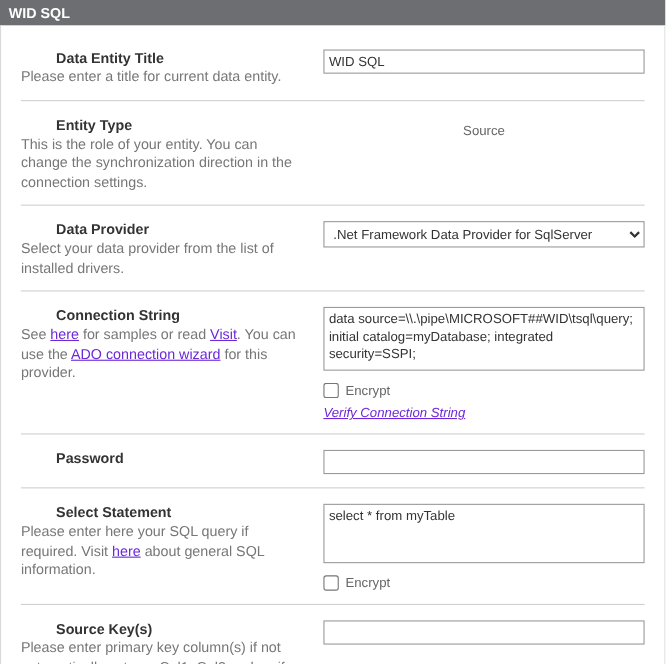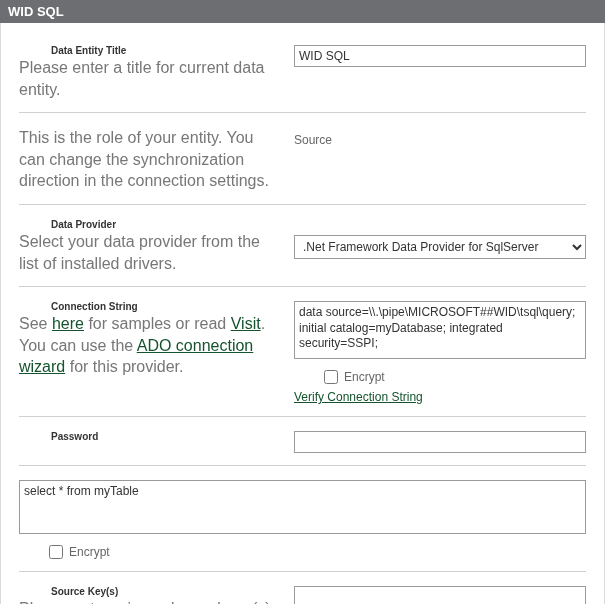--- a/index.html
+++ b/index.html
@@ -4,33 +4,33 @@
 <style>
   * { box-sizing: border-box; margin: 0; padding: 0; }
   body { font-family: Arial, sans-serif; font-size: 12px; color: #333; background: #fff; width: 605px; }
   .titlebar { background: #6d6e71; color: #fff; font-weight: bold; padding: 4px 8px; font-size: 13px; }
   .content { padding: 12px 18px 8px 18px; border: 1px solid #d9d9d9; border-top: none; }
   .section { display: flex; border-bottom: 1px solid #d0d0d0; padding: 4px 0 12px 0; margin-top: 10px; }
   .section.first { margin-top: 6px; }
   .section.nobord { border-bottom: none; padding-bottom: 6px; }
   .left { width: 275px; padding-right: 14px; }
   .right { flex: 1; }
-  .lbl { font-weight: bold; color: #333; font-size: 10px; margin-bottom: 1px; padding-left: 32px; }
-  .desc { color: #777; font-size: 16px; line-height: 1.35; }
-  .desc a, .link { color: #14532d; text-decoration: underline; cursor: pointer; }
+  .lbl { font-weight: bold; color: #333; font-size: 13px; margin-bottom: 1px; padding-left: 32px; }
+  .desc { color: #777; font-size: 13px; line-height: 1.35; }
+  .desc a, .link { color: #6d28d9; text-decoration: underline; cursor: pointer; }
   input[type=text], select, textarea {
     width: 100%; font-family: Arial, sans-serif; font-size: 12px;
     border: 1px solid #9a9a9a; padding: 3px 4px; background: #fff; color: #333;
   }
   textarea { resize: none; overflow-y: scroll; line-height: 1.3; }
-  .static { color: #666; padding: 4px 0; font-size: 12px; }
-  .chk-row { margin-top: 8px; display: flex; align-items: center; gap: 6px; margin-left: 30px; }
+  .static { color: #666; padding: 4px 0; font-size: 12px; text-align: center; }
+  .chk-row { margin-top: 8px; display: flex; align-items: center; gap: 6px; }
   .chk-row input[type=checkbox] { width: 14px; height: 14px; }
   .chk-row span { color: #666; }
-  .verify { margin-top: 6px; }
+  .verify { margin-top: 6px; font-style: italic; }
   .spacer-above { margin-top: 2px; }
 </style>
 </head>
 <body>
 
 <div class="titlebar">
   <span>WID SQL</span>
 </div>
 
 <div class="content">
@@ -40,33 +40,34 @@
       <div class="lbl">Data Entity Title</div>
       <div class="desc">Please enter a title for current data entity.</div>
     </div>
     <div class="right">
       <input type="text" value="WID SQL" style="">
     </div>
   </div>
 
   <div class="section">
     <div class="left">
+      <div class="lbl">Entity Type</div>
       <div class="desc">This is the role of your entity. You can change the synchronization direction in the connection settings.</div>
     </div>
     <div class="right">
       <div class="static spacer-above">Source</div>
     </div>
   </div>
 
   <div class="section">
     <div class="left">
       <div class="lbl">Data Provider</div>
       <div class="desc">Select your data provider from the list of installed drivers.</div>
     </div>
-    <div class="right" style="display:flex;align-items:center;">
+    <div class="right" style="display:flex;align-items:flex-start;">
       <select>
         <option>.Net Framework Data Provider for SqlServer</option>
       </select>
     </div>
   </div>
 
   <div class="section">
     <div class="left">
       <div class="lbl">Connection String</div>
       <div class="desc">
@@ -88,20 +89,26 @@
   <div class="section">
     <div class="left">
       <div class="lbl">Password</div>
     </div>
     <div class="right" style="display:flex;align-items:flex-end;">
       <input type="text" value="" style="">
     </div>
   </div>
 
   <div class="section">
+    <div class="left">
+      <div class="lbl">Select Statement</div>
+      <div class="desc">
+        <span>Please enter here your SQL query if required. Visit </span><a href="#">here</a><span> about general SQL information.</span>
+      </div>
+    </div>
     <div class="right">
       <textarea rows="4" style="height: 54px;">select * from myTable</textarea>
       <div class="chk-row">
         <input type="checkbox" style="">
         <span>Encrypt</span>
       </div>
     </div>
   </div>
 
   <div class="section nobord">

